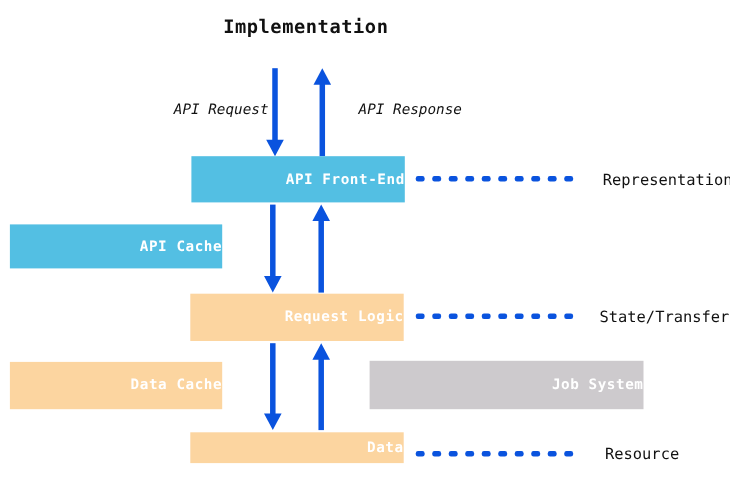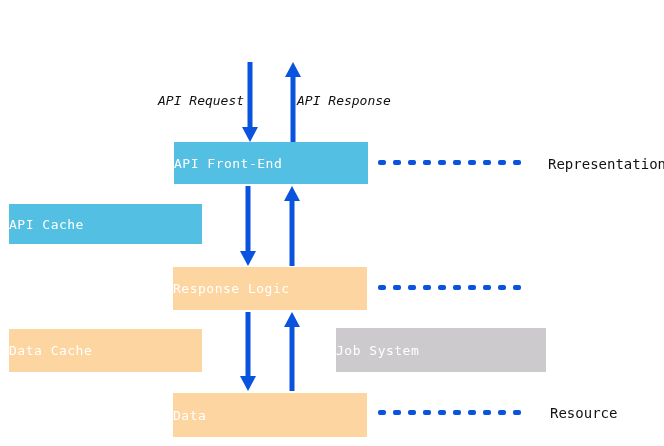--- a/index.html
+++ b/index.html
@@ -7,35 +7,35 @@
     position:relative; width:664px; height:446px; background:#ffffff;
     font-family:"DejaVu Sans Mono", monospace; overflow:hidden;
   }
   .title {
     position:absolute; left:178px; top:15px; width:200px;
     text-align:center; font-weight:bold; font-size:17px; color:#111;
     letter-spacing:0.5px; line-height:20px;
   }
   .flow-label { position:absolute; font-size:13px; color:#111; line-height:15px;font-style:italic; }
   .lbl-request  { left:158px; top:93px; }
-  .lbl-response { left:297px; top:93px; }
+  .lbl-response { left:297px; top:93px;padding-left:29px; }
 
   .box {
-    position:absolute; display:flex; align-items:center; justify-content:flex-start;
-    color:#fff; font-weight:normal; font-size:13px; letter-spacing:0.5px;
+    position:absolute; display:flex; align-items:center; justify-content:flex-end;
+    color:#fff; font-weight:bold; font-size:13px; letter-spacing:0.5px;
   }
   .c-blue   { background:var(--box_blue); }
   .c-orange { background:var(--box_orange); }
   .c-gray   { background:var(--box_gray); }
   .b-frontend { left:174px; top:142px; width:194px; height:42px; }
   .b-apicache { left:9px;   top:204px; width:193px; height:40px; }
   .b-logic    { left:173px; top:267px; width:194px; height:43px; }
   .b-datacache{ left:9px;   top:329px; width:193px; height:43px; }
-  .b-jobsys   { left:336px; top:328px; width:210px; height:44px; }
-  .b-data     { left:173px; top:393px; width:194px; height:44px; }
+  .b-jobsys   { left:336px; top:328px; width:210px; height:44px;padding-left:39px; }
+  .b-data     { left:173px; top:393px; width:194px; height:28px; }
 
   .arrow { position:absolute; width:18px; }
   .arrow .shaft {
     position:absolute; left:50%; transform:translateX(-50%);
     width:5px; background:var(--arrow_blue);
   }
   .arrow.down .shaft { top:0; bottom:13px; }
   .arrow.up   .shaft { top:13px; bottom:0; }
   .arrow .head { position:absolute; left:1px; width:0; height:0;
     border-left:8px solid transparent; border-right:8px solid transparent; }
@@ -55,20 +55,21 @@
   .layer-label { position:absolute; font-size:14px; color:#111; line-height:17px; }
   .ll1 { left:548px; top:156px; }
   .ll2 { left:545px; top:281px; }
   .ll3 { left:550px; top:405px; }
 </style>
 </head>
 <body>
 
 <div class="canvas">
 
+  <div class="title">Implementation</div>
 
   <div class="flow-label lbl-request">API Request</div>
   <div class="flow-label lbl-response">API Response</div>
 
   <div class="arrow down a1d">
       <div class="shaft"></div>
       <div class="head"></div>
     </div>
   <div class="arrow up   a1u">
       <div class="shaft"></div>
@@ -91,21 +92,21 @@
       <div class="head"></div>
     </div>
 
   <div class="box c-blue b-frontend">
     <span>API Front-End</span>
   </div>
   <div class="box c-blue b-apicache">
     <span>API Cache</span>
   </div>
   <div class="box c-orange b-logic">
-    <span>Response Logic</span>
+    <span>Request Logic</span>
   </div>
   <div class="box c-orange b-datacache">
     <span>Data Cache</span>
   </div>
   <div class="box c-gray b-jobsys">
     <span>Job System</span>
   </div>
   <div class="box c-orange b-data">
     <span>Data</span>
   </div>
@@ -141,15 +142,16 @@
       <span class="dash"></span>
       <span class="dash"></span>
       <span class="dash"></span>
       <span class="dash"></span>
       <span class="dash"></span>
       <span class="dash"></span>
       <span class="dash"></span>
     </div>
 
   <div class="layer-label ll1">Representation</div>
+  <div class="layer-label ll2">State/Transfer</div>
   <div class="layer-label ll3">Resource</div>
 
 </div>
 
 </body></html>

